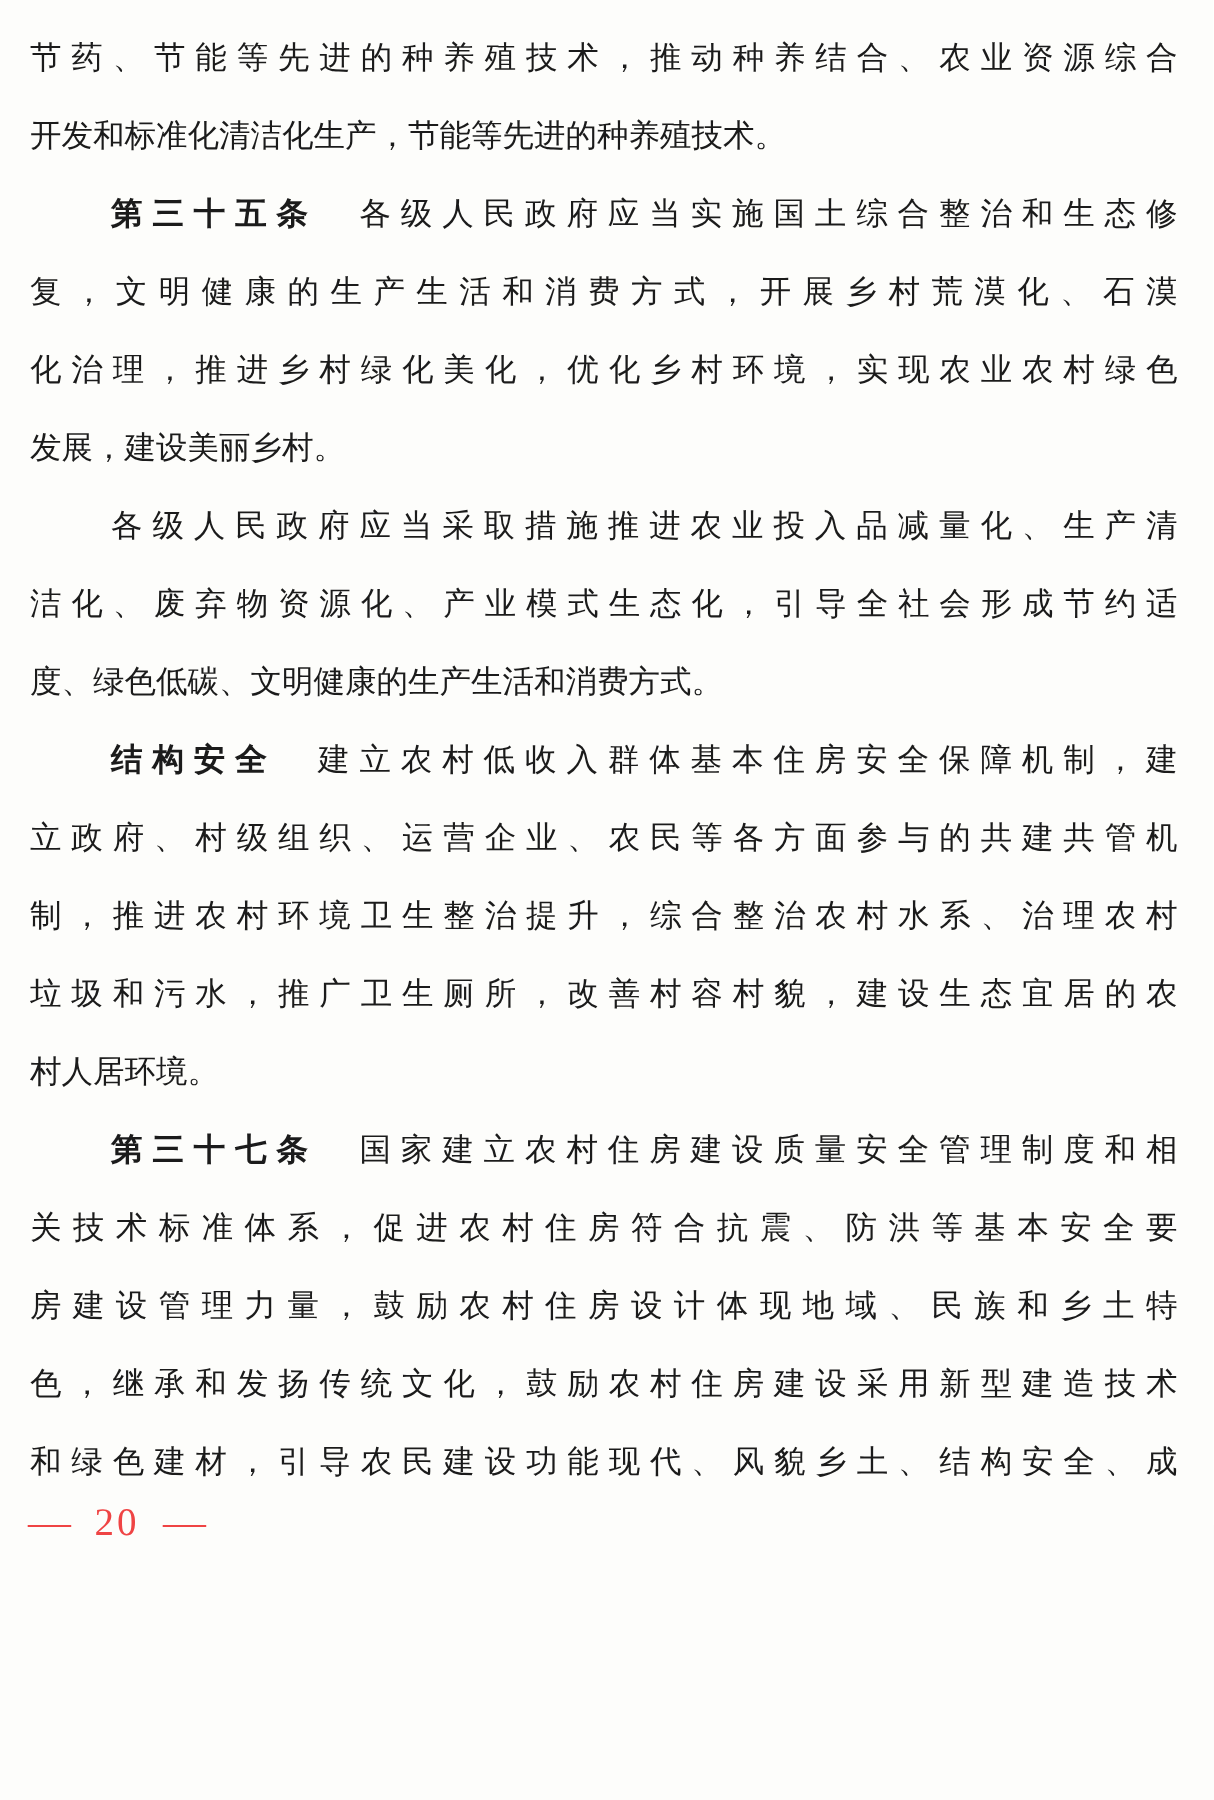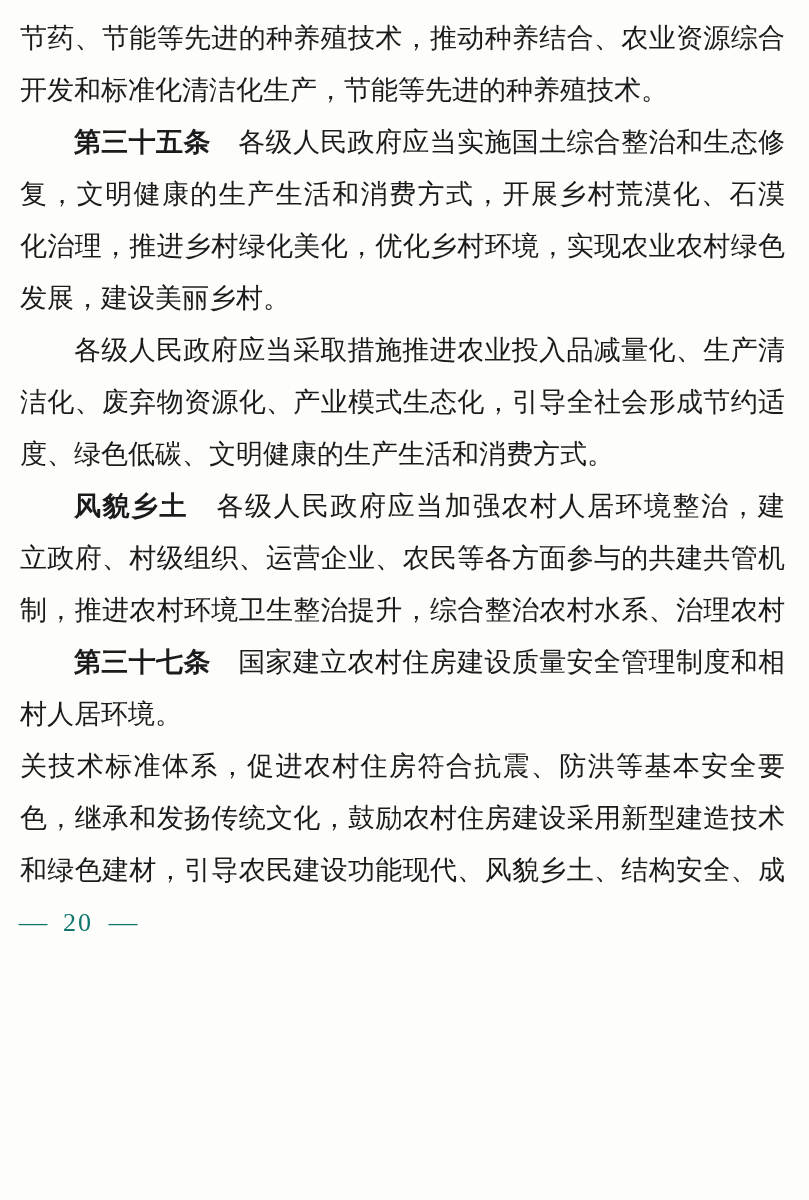--- a/index.html
+++ b/index.html
@@ -14,41 +14,40 @@
     box-sizing: border-box;
     padding: 12px 24px 0 20px;
     position: relative;
     font-family: "Liberation Serif", "DejaVu Serif", serif;
     color: #1b1b1b;
     overflow: hidden;
   }
   .line {
     height: 52px;
     line-height: 52px;
-    font-size: 27px;
+    font-size: 21px;
     white-space: nowrap;
     overflow: hidden;
   }
   .justify {
     white-space: normal;
     text-align: justify;
     text-align-last: justify;
   }
   .indent {
     padding-left: 54px;
     font-family: Liberation Serif, serif;
   }
   .bold {
     font-weight: 700;
   }
   .footer {
-    margin-top: 12px;
     font-size: 26px;
     line-height: 30px;
-    color: #0f766e;
+    color: #ef4444;
   }
   .footer .pageno {
     display: inline-block;
     margin: 0 17px;
     letter-spacing: 2px;
   }
   .footer .dash {
     display: inline-block;
     transform: scaleX(1.1);
   }
@@ -63,28 +62,30 @@
 
   <div class="line justify indent"><span class="bold">第三十五条</span><span>　各级人民政府应当实施国土综合整治和生态修</span></div>
   <div class="line justify"><span>复，文明健康的生产生活和消费方式，开展乡村荒漠化、石漠</span></div>
   <div class="line justify"><span>化治理，推进乡村绿化美化，优化乡村环境，实现农业农村绿色</span></div>
   <div class="line"><span>发展，建设美丽乡村。</span></div>
 
   <div class="line justify indent"><span>各级人民政府应当采取措施推进农业投入品减量化、生产清</span></div>
   <div class="line justify"><span>洁化、废弃物资源化、产业模式生态化，引导全社会形成节约适</span></div>
   <div class="line"><span>度、绿色低碳、文明健康的生产生活和消费方式。</span></div>
 
-  <div class="line justify indent"><span class="bold">风貌乡土</span><span>　各级人民政府应当加强农村人居环境整治，建</span></div>
+  <div class="line justify indent"><span class="bold">结构安全</span><span>　建立农村低收入群体基本住房安全保障机制，建</span></div>
   <div class="line justify"><span>立政府、村级组织、运营企业、农民等各方面参与的共建共管机</span></div>
   <div class="line justify"><span>制，推进农村环境卫生整治提升，综合整治农村水系、治理农村</span></div>
+  <div class="line justify"><span>垃圾和污水，推广卫生厕所，改善村容村貌，建设生态宜居的农</span></div>
+  <div class="line"><span>村人居环境。</span></div>
+
   <div class="line justify indent"><span class="bold">第三十七条</span><span>　国家建立农村住房建设质量安全管理制度和相</span></div>
-
-  <div class="line"><span>村人居环境。</span></div>
   <div class="line justify"><span>关技术标准体系，促进农村住房符合抗震、防洪等基本安全要</span></div>
 
+  <div class="line justify"><span>房建设管理力量，鼓励农村住房设计体现地域、民族和乡土特</span></div>
   <div class="line justify"><span>色，继承和发扬传统文化，鼓励农村住房建设采用新型建造技术</span></div>
   <div class="line justify"><span>和绿色建材，引导农民建设功能现代、风貌乡土、结构安全、成</span></div>
 
   <div class="footer">
     <span class="dash">—</span><span class="pageno">20</span><span class="dash">—</span>
   </div>
 
 </div>
 
 </body></html>

